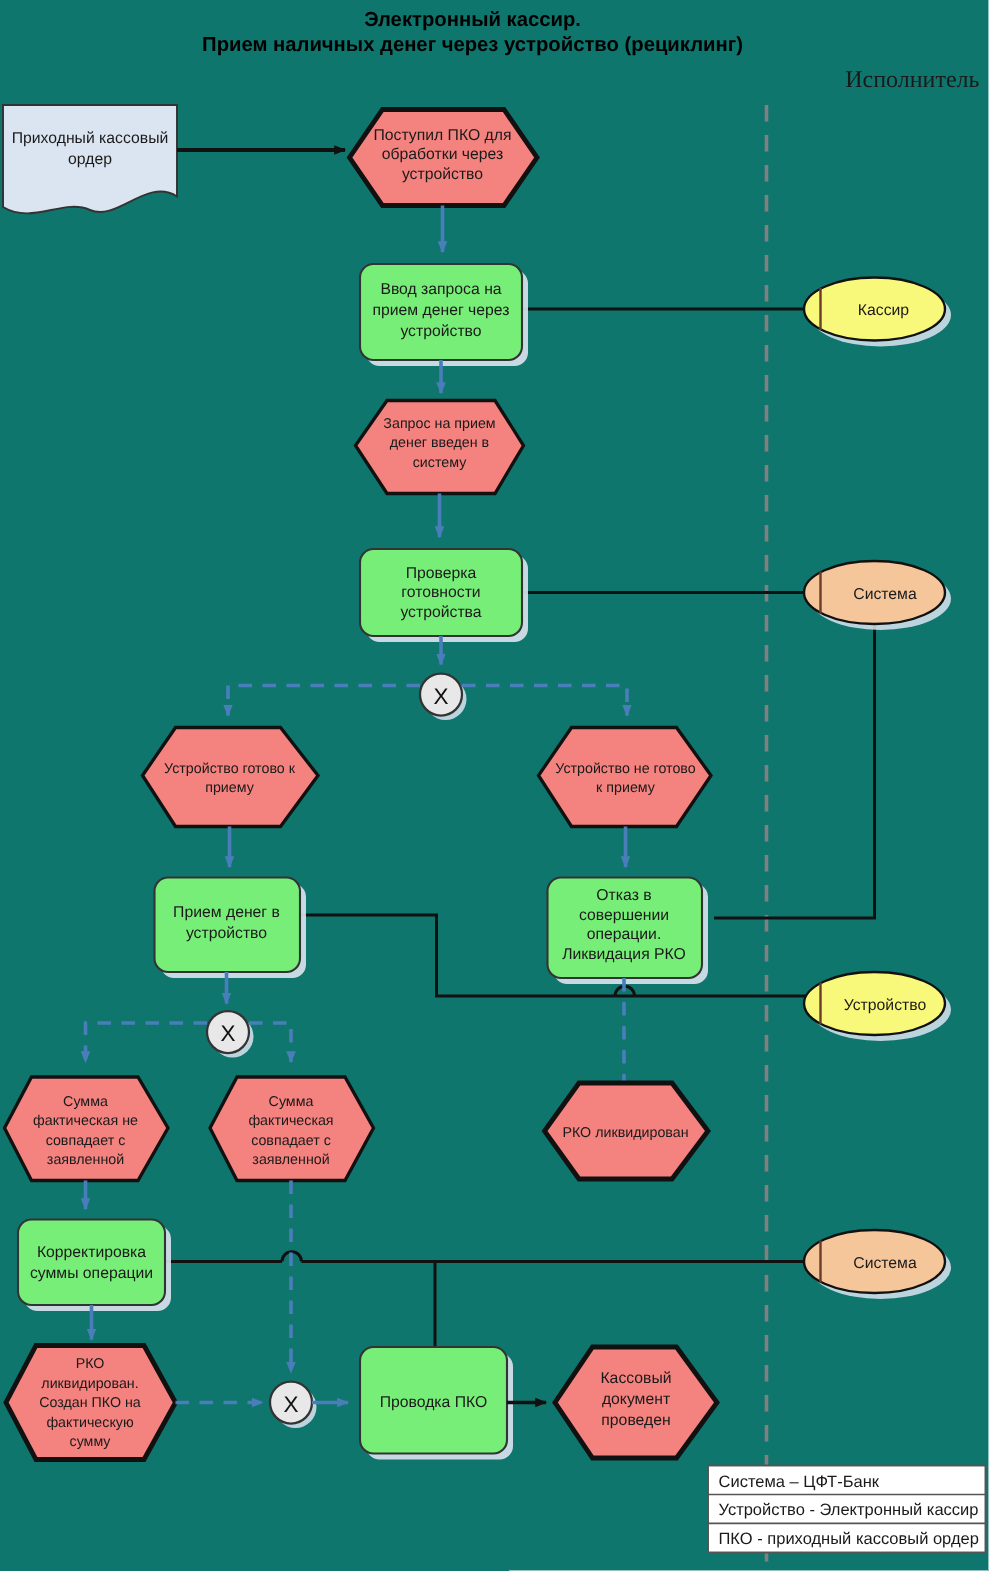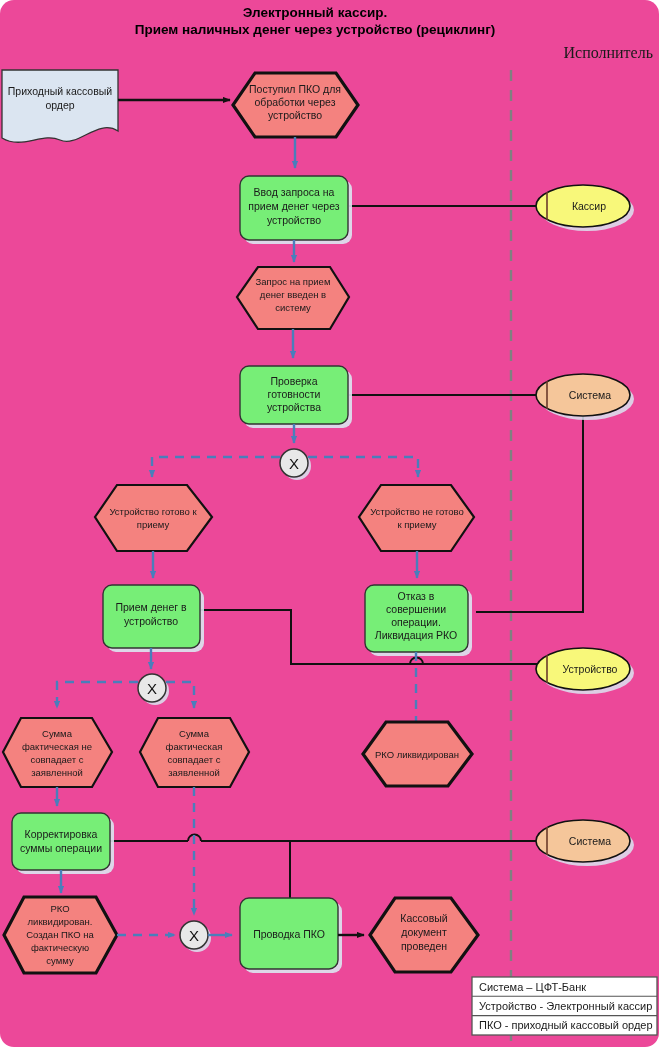--- a/index.html
+++ b/index.html
@@ -1,17 +1,17 @@
 <!DOCTYPE html>
 <html><head>
 <meta charset="utf-8">
 <style>
   html,body{margin:0;padding:0;background:#ffffff;}
-  #page{position:relative;width:659px;height:1047px;background:#ec4899;overflow:hidden;
-        font-family:"Liberation Sans", sans-serif;border-radius:14px;}
+  #page{position:relative;width:659px;height:1047px;background:#0f766e;overflow:hidden;
+        font-family:"Liberation Sans", sans-serif;}
   #diagram{position:absolute;left:0;top:0;}
   .ttl{font-family:"Liberation Sans", sans-serif;font-weight:bold;font-size:13.5px;fill:#000;}
   .lane-title{font-family:"Liberation Serif", serif;font-size:16px;fill:#1a1a1a;}
   .nodetext{font-family:"Liberation Sans", sans-serif;font-size:10.5px;fill:#1a1a1a;}
   .nodetext-sm{font-family:"Liberation Sans", sans-serif;font-size:9.5px;fill:#1a1a1a;}
   .gwtext{font-family:"Liberation Sans", sans-serif;font-size:15px;fill:#111;}
   .legendtext{font-family:"Liberation Sans", sans-serif;font-size:11px;fill:#1a1a1a;}
   .doctext{font-family:"Liberation Sans", sans-serif;font-size:10.5px;fill:#1a1a1a;}
 </style>
 </head>

